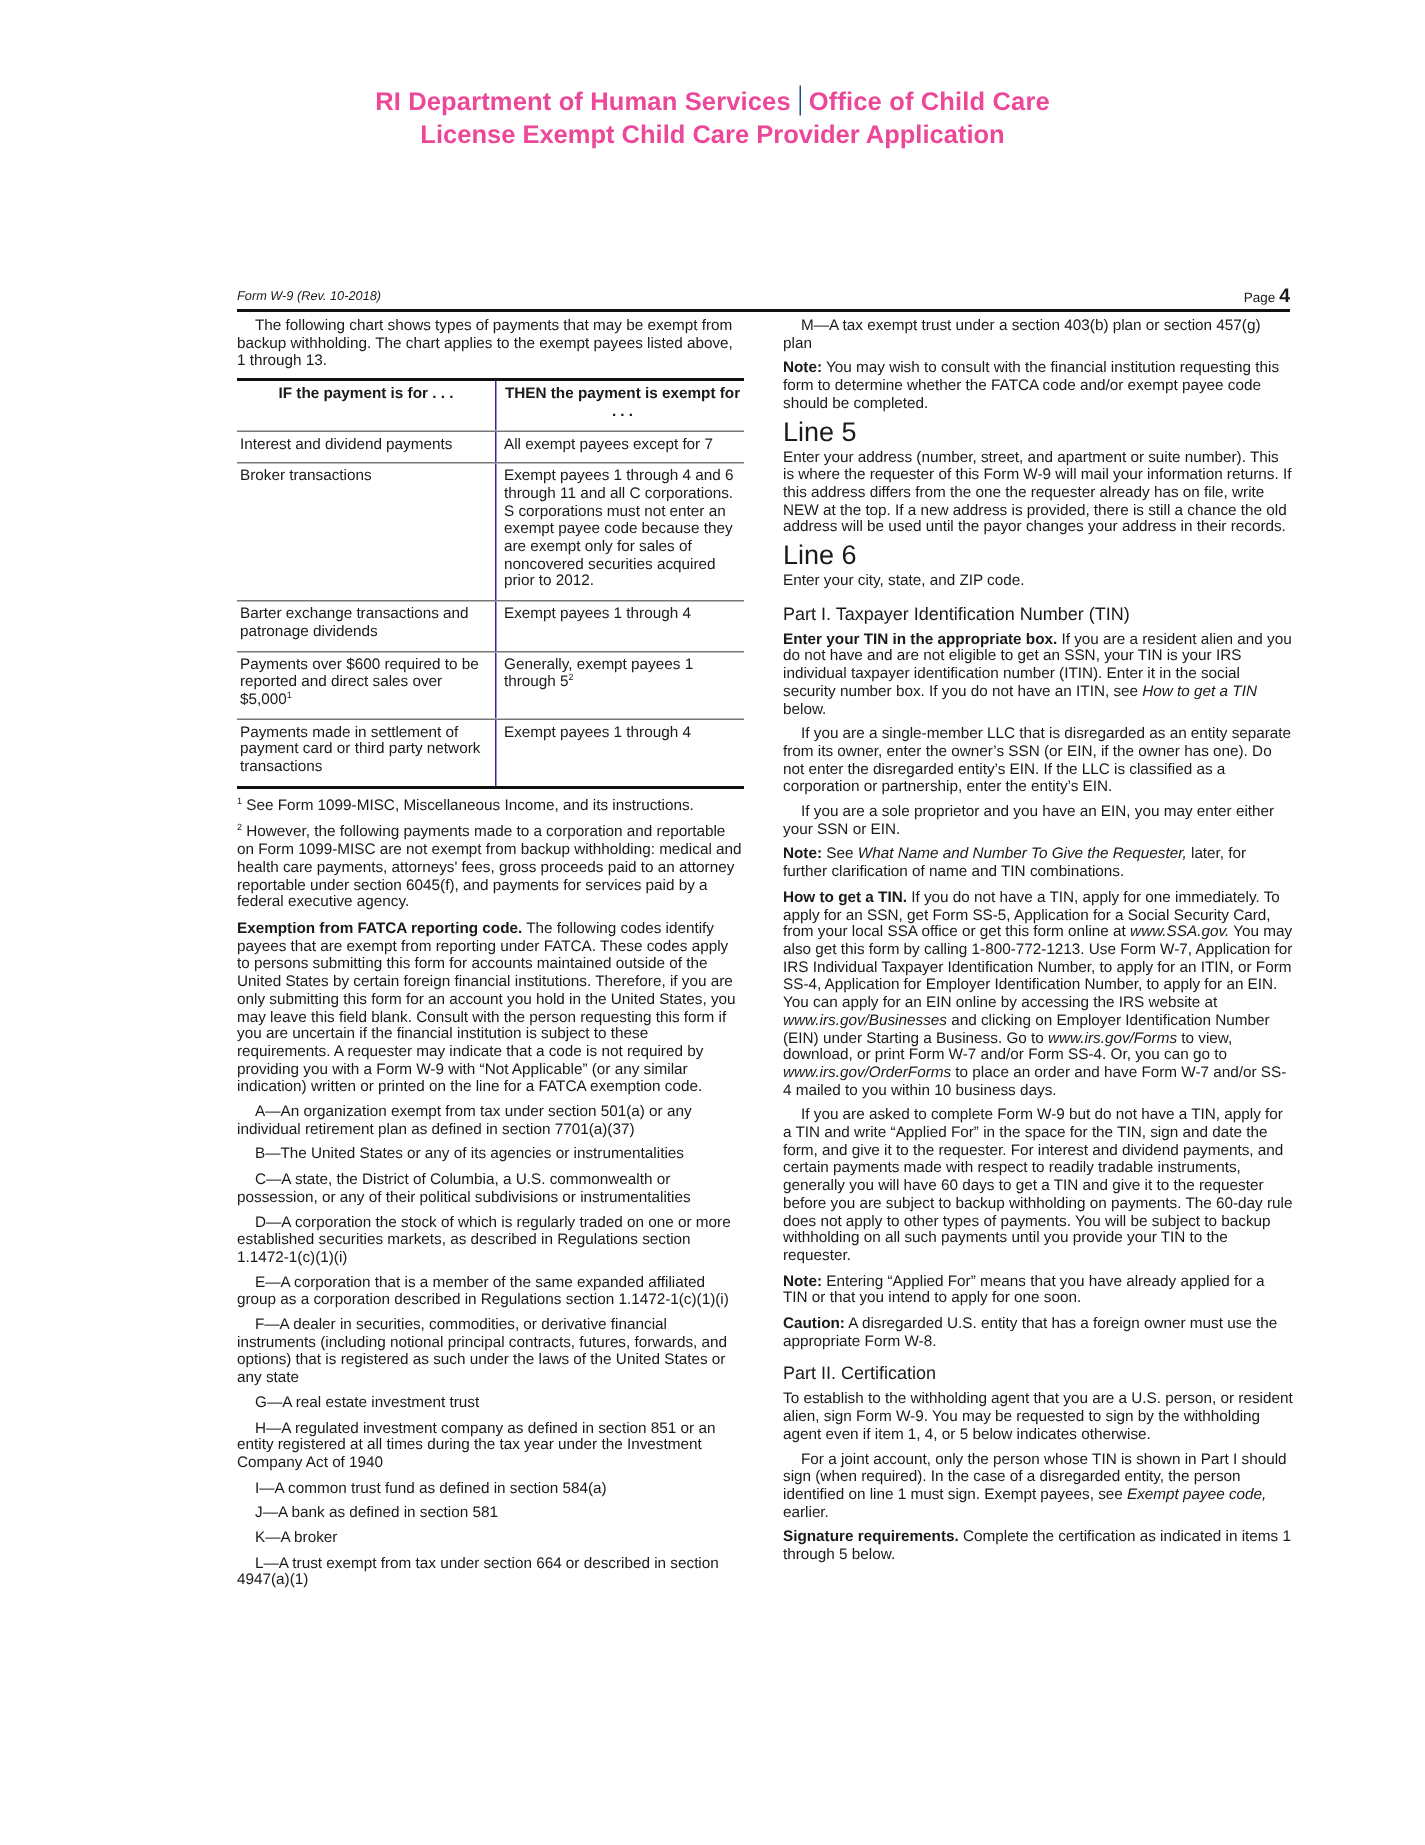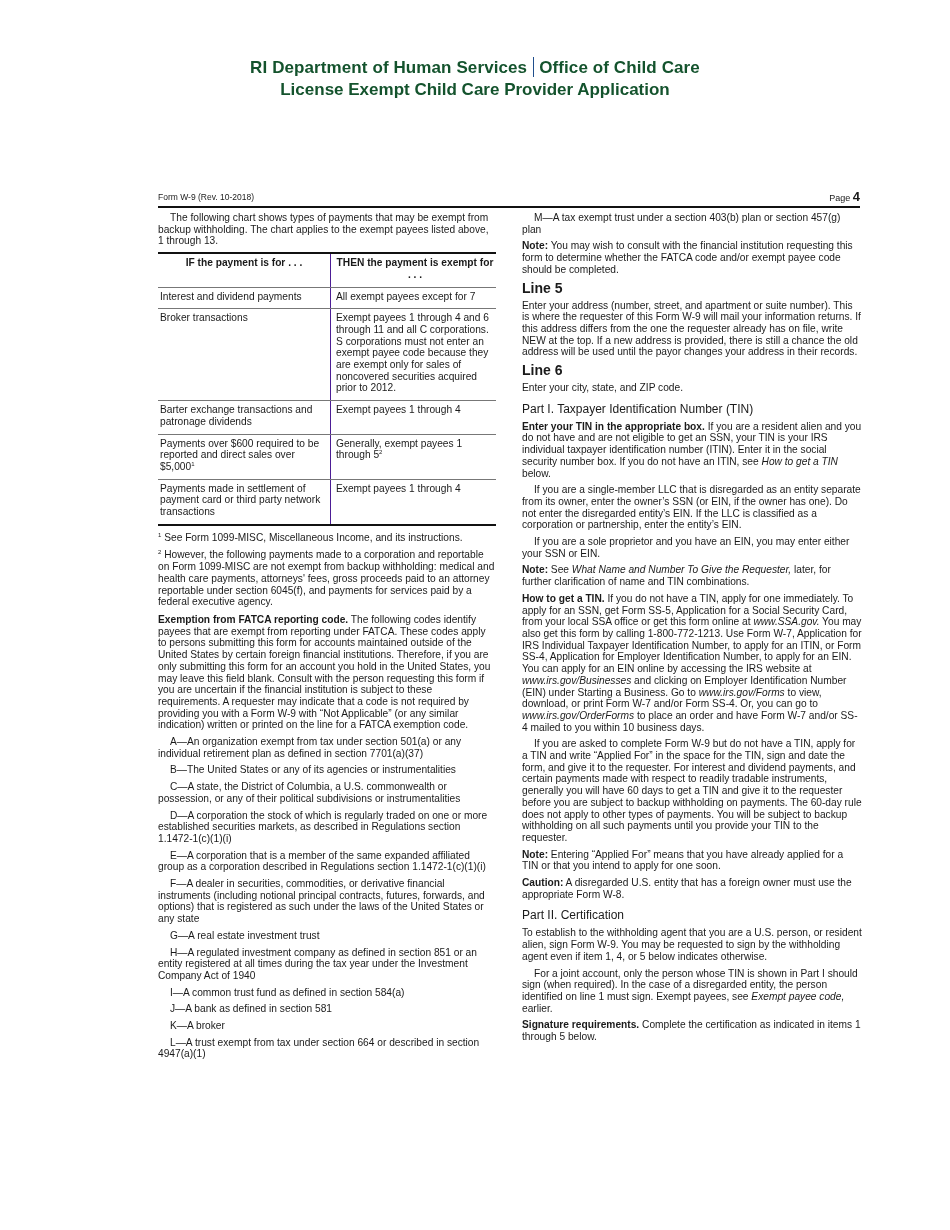--- a/index.html
+++ b/index.html
@@ -1,37 +1,37 @@
 <!DOCTYPE html>
 <html><head>
 <meta charset="utf-8">
 <style>
   html, body { margin:0; padding:0; background:#ffffff; }
   body { width:950px; height:1230px; position:relative; overflow:hidden; font-family:"Liberation Sans", sans-serif; color:#1a1a1a; }
-  .banner { position:absolute; left:0; top:57px; width:950px; text-align:center; color:#14532d; font-family:"Liberation Sans", sans-serif; font-weight:bold; }
+  .banner { position:absolute; left:0; top:57px; width:950px; text-align:center; color:#ec4899; font-family:"Liberation Sans", sans-serif; font-weight:bold; }
   .banner .l1 { font-size:17px; line-height:22px; letter-spacing:0.1px; }
   .banner .l1 .sep { display:inline-block; width:1px; height:20px; background:#1f4e8c; vertical-align:-4px; margin:0 5px 0 6px; }
   .banner .l2 { font-size:17px; line-height:22px; }
   .formhdr { position:absolute; left:158px; top:190px; width:702px; height:16px; border-bottom:2px solid #111; font-size:8.5px; }
-  .formhdr .left { position:absolute; left:0; top:2px; }
+  .formhdr .left { position:absolute; left:0; top:2px;font-style:italic; }
   .formhdr .right { position:absolute; right:0; top:-1px; font-size:9px; }
   .formhdr .right b { font-size:13px; font-weight:bold; }
   .col { position:absolute; top:212px; font-size:10.2px; line-height:11.7px; }
   .col.left { left:158px; width:338px; }
   .col.right { left:522px; width:340px; }
   p { margin:0 0 5px 0; }
   .ind { text-indent:12px; }
   table.pay { width:338px; border-collapse:collapse; margin:2px 0 6px 0; border-top:2px solid #111; border-bottom:2px solid #111; }
   table.pay td, table.pay th { vertical-align:top; text-align:left; padding:3px 2px 6px 2px; font-size:10.2px; line-height:11.7px; border-bottom:1px solid #777; }
   table.pay th { font-weight:bold;text-align:center; }
   table.pay td.c2, table.pay th.c2 { border-left:1px solid #4c1d95; padding-left:5px; width:158px; }
   table.pay tr:last-child td { border-bottom:none; }
   sup { font-size:6px; vertical-align:4px; line-height:0; }
   .fn { font-size:10.2px; line-height:11.7px; margin:5px 0 6px 0; }
-  h3 { font-size:14px; margin:4px 0 4px 0; font-weight:bold; line-height:15px; }
+  h3 { font-size:18px; margin:4px 0 4px 0; font-weight:normal; line-height:15px; }
   h2 { font-size:12px; margin:6px 0 3px 0; font-weight:normal; line-height:18px; }
   .b { font-weight:bold;text-align:center; }
   .i { font-style:italic; }
 </style>
 </head>
 <body>
 
 <div class="banner">
   <div class="l1">
     <span>RI Department of Human Services</span><span class="sep"></span><span>Office of Child Care</span>

